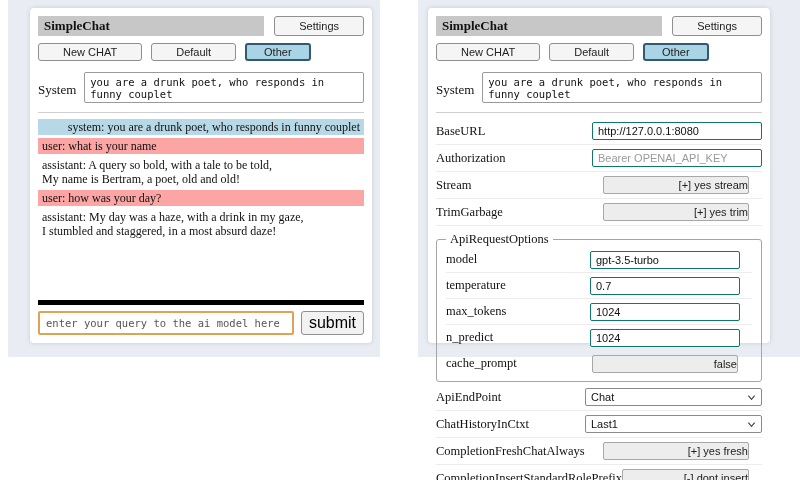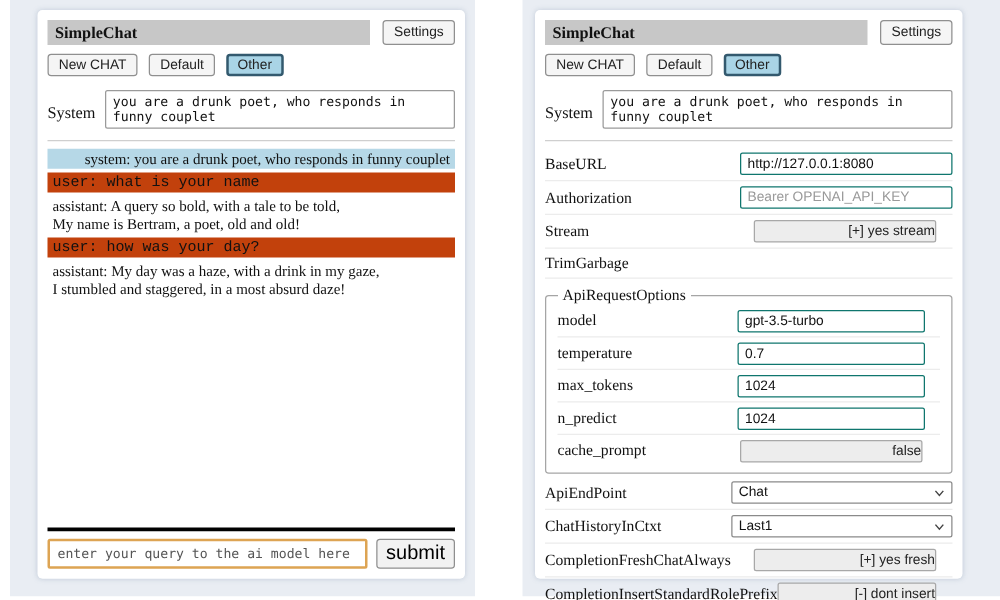--- a/index.html
+++ b/index.html
@@ -1,46 +1,46 @@
 <!DOCTYPE html>
 <html><head>
 <meta charset="utf-8">
 <style>
   html,body{margin:0;padding:0;background:#ffffff;width:800px;height:480px;overflow:hidden;}
   *{box-sizing:border-box;}
-  .shot{position:absolute;top:0;height:477px;background:#e9edf3;}
+  .shot{position:absolute;top:0;height:357px;background:#e9edf3;}
   #shot-left{left:8px;width:372px;}
   #shot-right{left:418px;width:382px;}
   .panel{position:absolute;top:8px;bottom:14px;background:#ffffff;border-radius:4px;
          box-shadow:0 0 4px rgba(120,140,170,0.35);padding:8px;display:flex;flex-direction:column;
          font-family:"Liberation Serif",serif;color:#111;}
   #shot-left .panel{left:22px;right:8px;}
   #shot-right .panel{left:10px;right:30px;}
 
   .hdr{display:flex;align-items:stretch;gap:10px;}
   .titlebar{flex:1;background:#c7c7c7;padding:2px 6px;font-weight:bold;font-size:13px;line-height:16px;}
   .btn{font-family:"Liberation Sans",sans-serif;font-size:11px;background:#f5f5f5;
-       border:1px solid #8f8f8f;border-radius:3px;padding:2px 8px;color:#222;cursor:pointer;white-space:nowrap;}
+       border:1px solid #8f8f8f;border-radius:3px;padding:2px 24px;color:#222;cursor:pointer;white-space:nowrap;}
   .toolbar{display:flex;gap:9px;margin-top:7px;}
-  .btn.selected{background:#a9d4e6;border:2px solid #33596e;padding:1px 7px;}
+  .btn.selected{background:#a9d4e6;border:2px solid #33596e;padding:1px 17px;}
 
   .sysrow{display:flex;align-items:center;gap:8px;margin-top:11px;}
   .syslabel{font-size:13px;padding-top:4px;}
   .systext{flex:1;height:31px;resize:none;border:1px solid #9a9a9a;border-radius:2px;
            font-family:"DejaVu Sans Mono",monospace;font-size:10.5px;padding:3px 5px;color:#111;outline:none;overflow:hidden;}
 
   .divider{border:none;border-top:1px solid #cfcfcf;margin:9px 0 5px 0;}
 
   .messages{margin-top:1px;}
   .msg{font-size:12px;line-height:14px;padding:1px 4px;margin-bottom:3px;white-space:pre-line;}
   .msg.system{background:#b6d8e7;text-align:right;}
-  .msg.user{background:#c2410c;font-family:Liberation Mono, monospace;}
+  .msg.user{background:#fca5a5;}
   .msg.assistant{background:#ffffff;}
 
-  .footer{margin-top:auto;border-top:3px solid #000000;padding-top:6px;display:flex;gap:7px;align-items:stretch;}
+  .footer{margin-top:auto;border-top:5px solid #000000;padding-top:6px;display:flex;gap:7px;align-items:stretch;}
   .query{flex:1;font-family:"DejaVu Sans Mono",monospace;font-size:10.5px;padding:3px 6px;
          border:1px solid #999;border-radius:2px;outline:none;color:#333;}
   .query::placeholder{color:#555;opacity:1;}
   .query.flash{border:2px solid #dda453;}
   .submit{font-family:"Liberation Sans",sans-serif;font-size:16px;background:#f2f2f2;
           border:1px solid #8f8f8f;border-radius:3px;padding:2px 7px;cursor:pointer;}
 
   
   .srow{display:flex;justify-content:space-between;align-items:center;
         padding:4px 0;border-bottom:1px solid #ececec;font-size:12.5px;}
@@ -120,20 +120,21 @@
     <div class="srow">
       <span>Authorization</span>
       <input class="ctl-input" type="text" placeholder="Bearer OPENAI_API_KEY" style="">
     </div>
     <div class="srow">
       <span>Stream</span>
       <button class="ctl-btn">[+] yes stream</button>
     </div>
     <div class="srow">
       <span>TrimGarbage</span>
+      <button class="ctl-btn">[+] yes trim</button>
     </div>
 
     <fieldset class="aro">
       <legend>ApiRequestOptions</legend>
       <div class="srow">
         <span>model</span>
         <input class="ctl-input" type="text" value="gpt-3.5-turbo" style="">
       </div>
       <div class="srow">
         <span>temperature</span>

